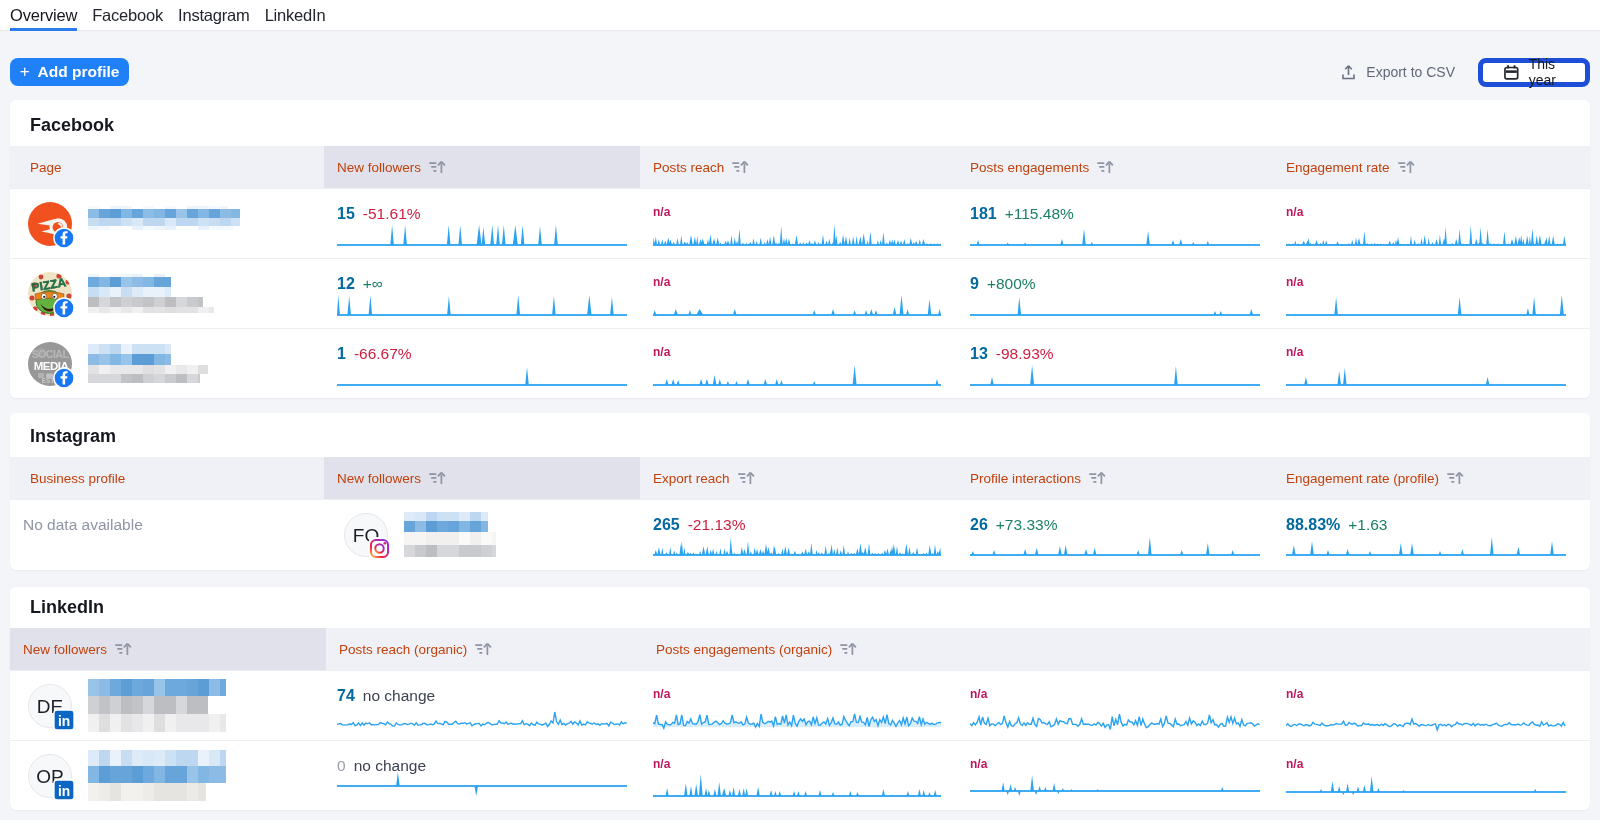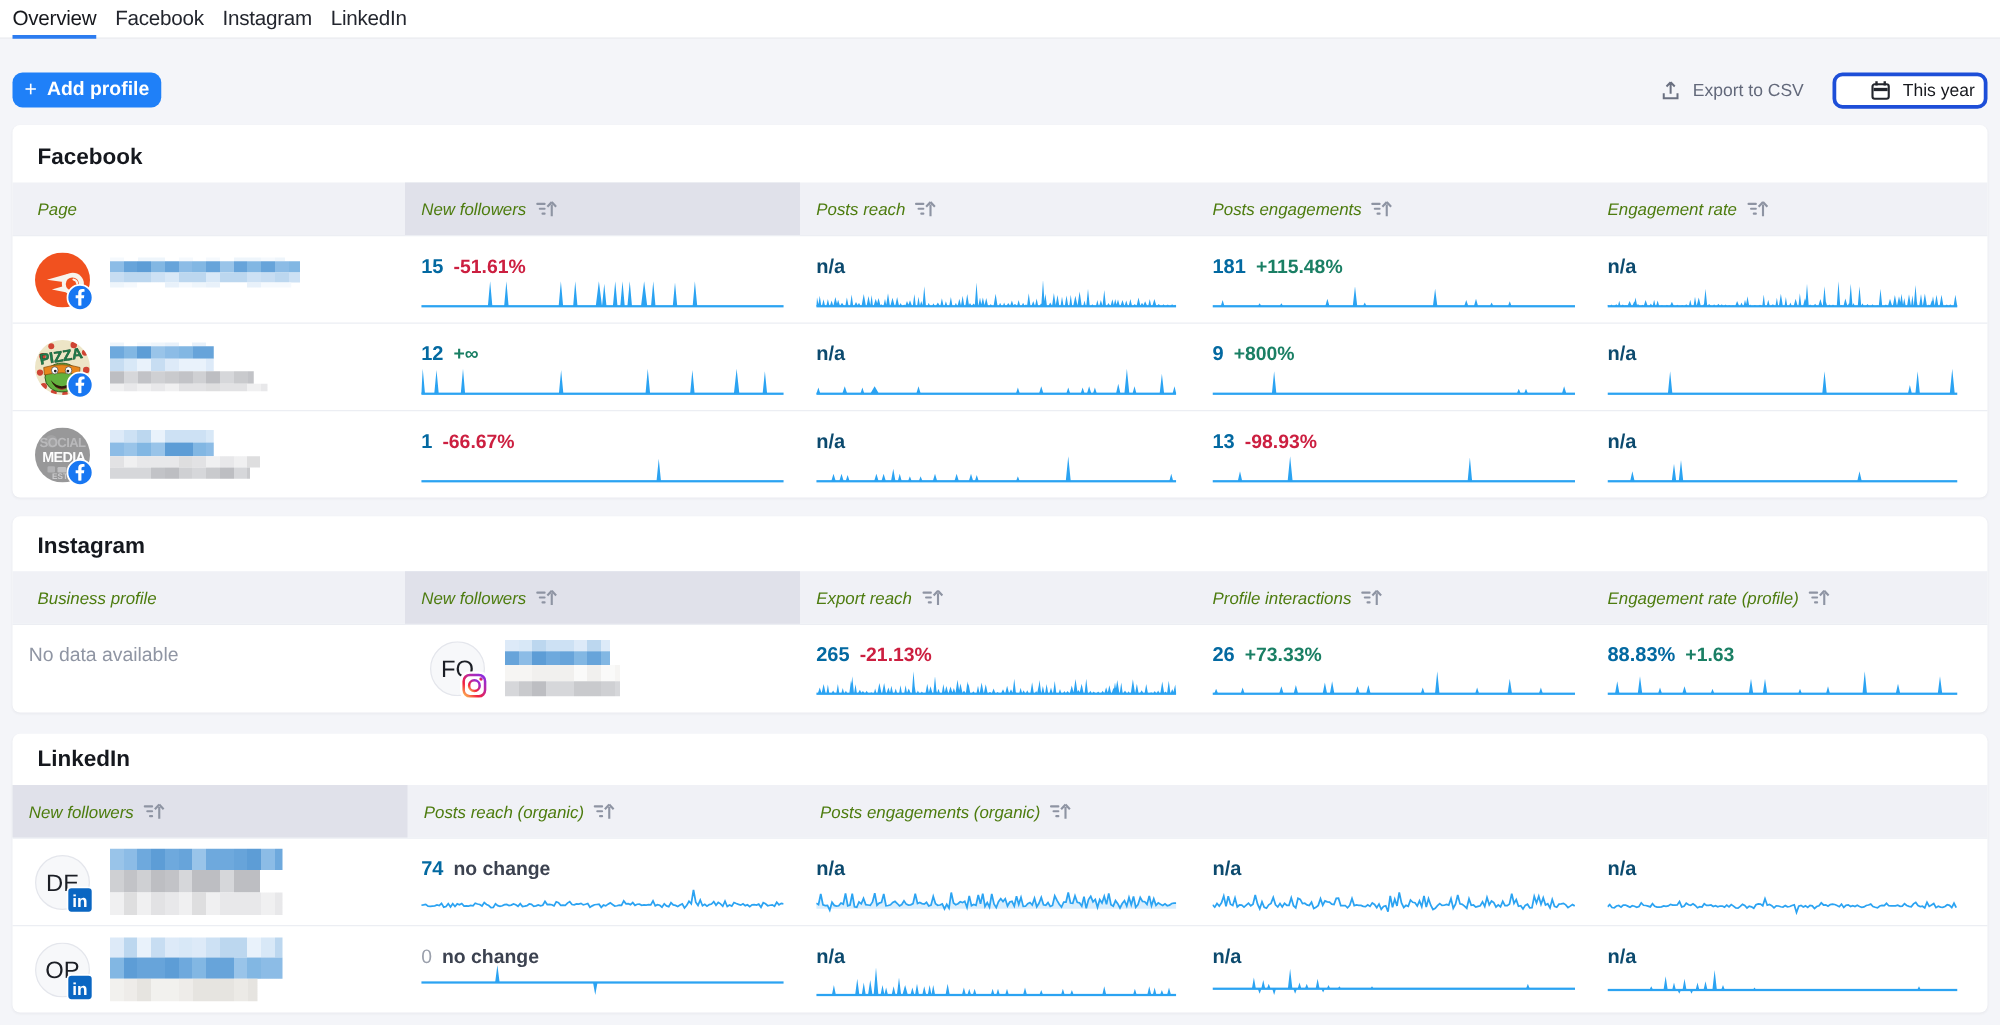--- a/index.html
+++ b/index.html
@@ -7,41 +7,41 @@
   border-bottom:1px solid #e8e9ee; display:flex; padding-left:10px; }
 .tab { font-size:16.5px; color:#23262e; margin-right:15px; line-height:30px; height:31px; letter-spacing:-0.2px; }
 .tab.active { border-bottom:3px solid #2c7cf0; color:#16181d; }
 .btn-add { position:absolute; left:10px; top:58px; width:119px; height:28px; background:#1f80f8;
   border-radius:8px; color:#fff; font-size:15.5px; font-weight:bold; display:flex;
   align-items:center; justify-content:center; }
 .btn-add .plus { font-size:17px; font-weight:normal; margin-right:8px; margin-top:-1px; }
 .rightbar { position:absolute; top:58px; right:10px; height:28px; display:flex; align-items:center; }
 .export { display:flex; align-items:center; color:#62687a; font-size:14px; margin-right:23px; }
 .export svg { margin-right:9px; }
-.btn-year { width:124px; height:29px; background:#fff; border:3px solid #1d4ed8; border-radius:8px;
+.btn-year { width:112px; height:29px; background:#fff; border:5px solid #1d4ed8; border-radius:8px;
   display:flex; align-items:center; justify-content:center; font-size:14px; color:#16181d;padding-left:20px; }
 .btn-year svg { margin-right:9px; }
 .card { position:absolute; left:10px; width:1580px; background:#fff; border-radius:6px;
   box-shadow:0 1px 2px rgba(30,35,60,0.05); }
 .title { height:46px; line-height:47px; padding-top:2px; padding-left:20px; font-size:18px; font-weight:bold; color:#15181e; }
 .thead { display:flex; height:42px; background:#f0f1f6; }
-.hc { display:flex; align-items:center; padding-left:13px; font-size:13.5px; color:#4d7c0f;font-style:italic; }
+.hc { display:flex; align-items:center; padding-left:13px; font-size:13.5px; color:#c2410c; }
 .hc.first { padding-left:20px; }
 .hc.sorted { background:#e0e1ea; }
 .sort { margin-left:7px; }
 .row { display:flex; height:70px; border-top:1px solid #eceef3; }
 .cell { position:relative; }
 .val { position:absolute; left:13px; top:16px; display:flex; align-items:baseline; }
 .num { font-size:16px; font-weight:bold; color:#0369a1; }
 .num.grey { color:#9aa0ac; font-weight:normal; font-size:15.5px; }
-.pct { font-size:15.5px; margin-left:8px;font-weight:bold; }
+.pct { font-size:15.5px; margin-left:8px; }
 .pct.red { color:#cc1f40; }
 .pct.green { color:#1a7f64; }
 .pct.dark { color:#3c4250; }
-.na { font-size:16px; font-weight:bold; color:#0c4a6e; }
+.na { font-size:12px; font-weight:bold; color:#be185d; }
 .nodata { font-size:15.5px; color:#8f95a3; }
 .ch { position:absolute; }
 .pagecell { display:flex; align-items:center; padding-left:18px; }
 .av { position:relative; width:44px; height:44px; flex:none; }
 .av .badge { position:absolute; right:-3px; bottom:-3px; }
 .mosaic { margin-left:16px; }
 </style></head><body>
 <div class="topbar">
     <div class="tab active">Overview</div>
     <div class="tab">Facebook</div>

